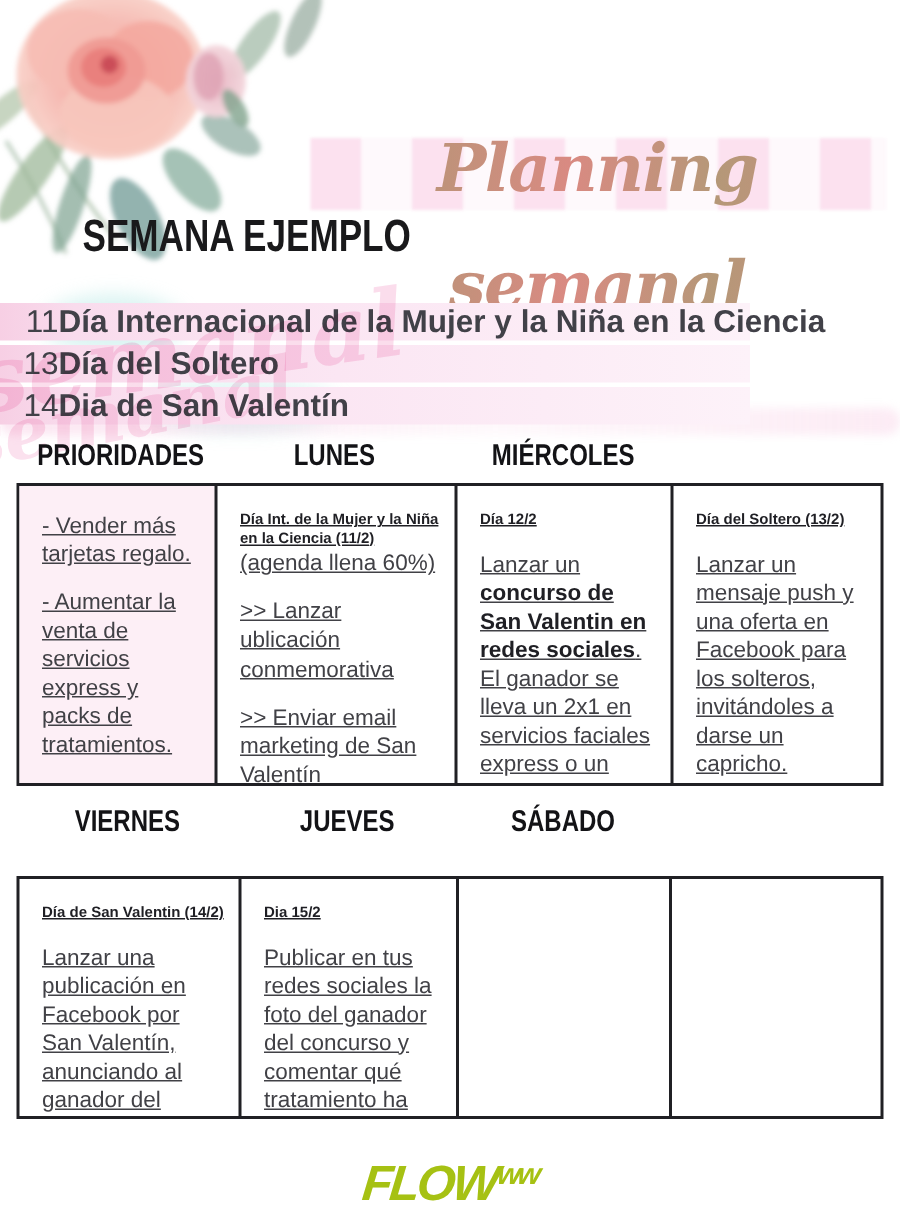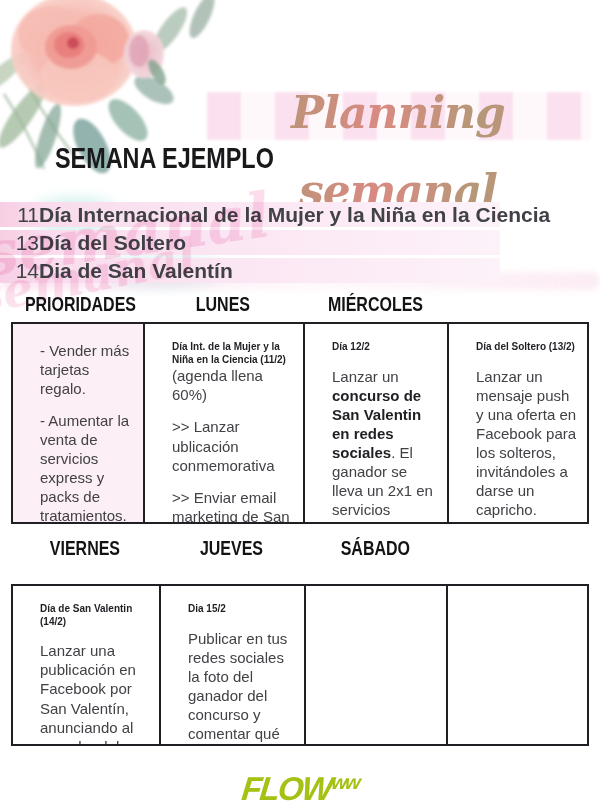--- a/index.html
+++ b/index.html
@@ -48,21 +48,21 @@
   .day-header span{display:inline-block;transform:scaleX(.8);}
   
   .week-table{position:absolute;left:11px;width:578px;display:grid;z-index:2;box-sizing:border-box;
     border:2px solid #202024;background:#fff;}
   .t1{top:322px;height:202px;grid-template-columns:130px 160px 144px 140px;}
   .t2{top:584px;height:162px;grid-template-columns:146px 145px 142px 141px;}
   .cell{border-left:2px solid #202024;padding:17px 9px 8px 15px;font-size:15px;line-height:1.27;
     color:#414146;overflow:hidden;box-sizing:border-box;}
   .cell:first-child{border-left:none;}
   .cell-pink{background:#fdeff6;}
-  .cell p{margin:0 0 13px 12px;}
+  .cell p{margin:0 0 13px 0;text-decoration:underline;}
   .cell-title{font-weight:bold;color:#1f1f24;font-size:10px;}
   .m0{margin-bottom:0 !important;}
   .mt12{margin-top:12px;}
   .b{font-weight:bold;color:#1f1f24;}
   
   .logo{position:absolute;top:770px;left:0;width:600px;text-align:center;z-index:4;
     font-style:italic;font-weight:bold;color:#a6c113;transform:skewX(-6deg);}
   .logo-main{font-size:33px;letter-spacing:-2px;}
   .logo-sub{font-size:20px;position:relative;top:-11px;letter-spacing:-2px;}
 </style>

